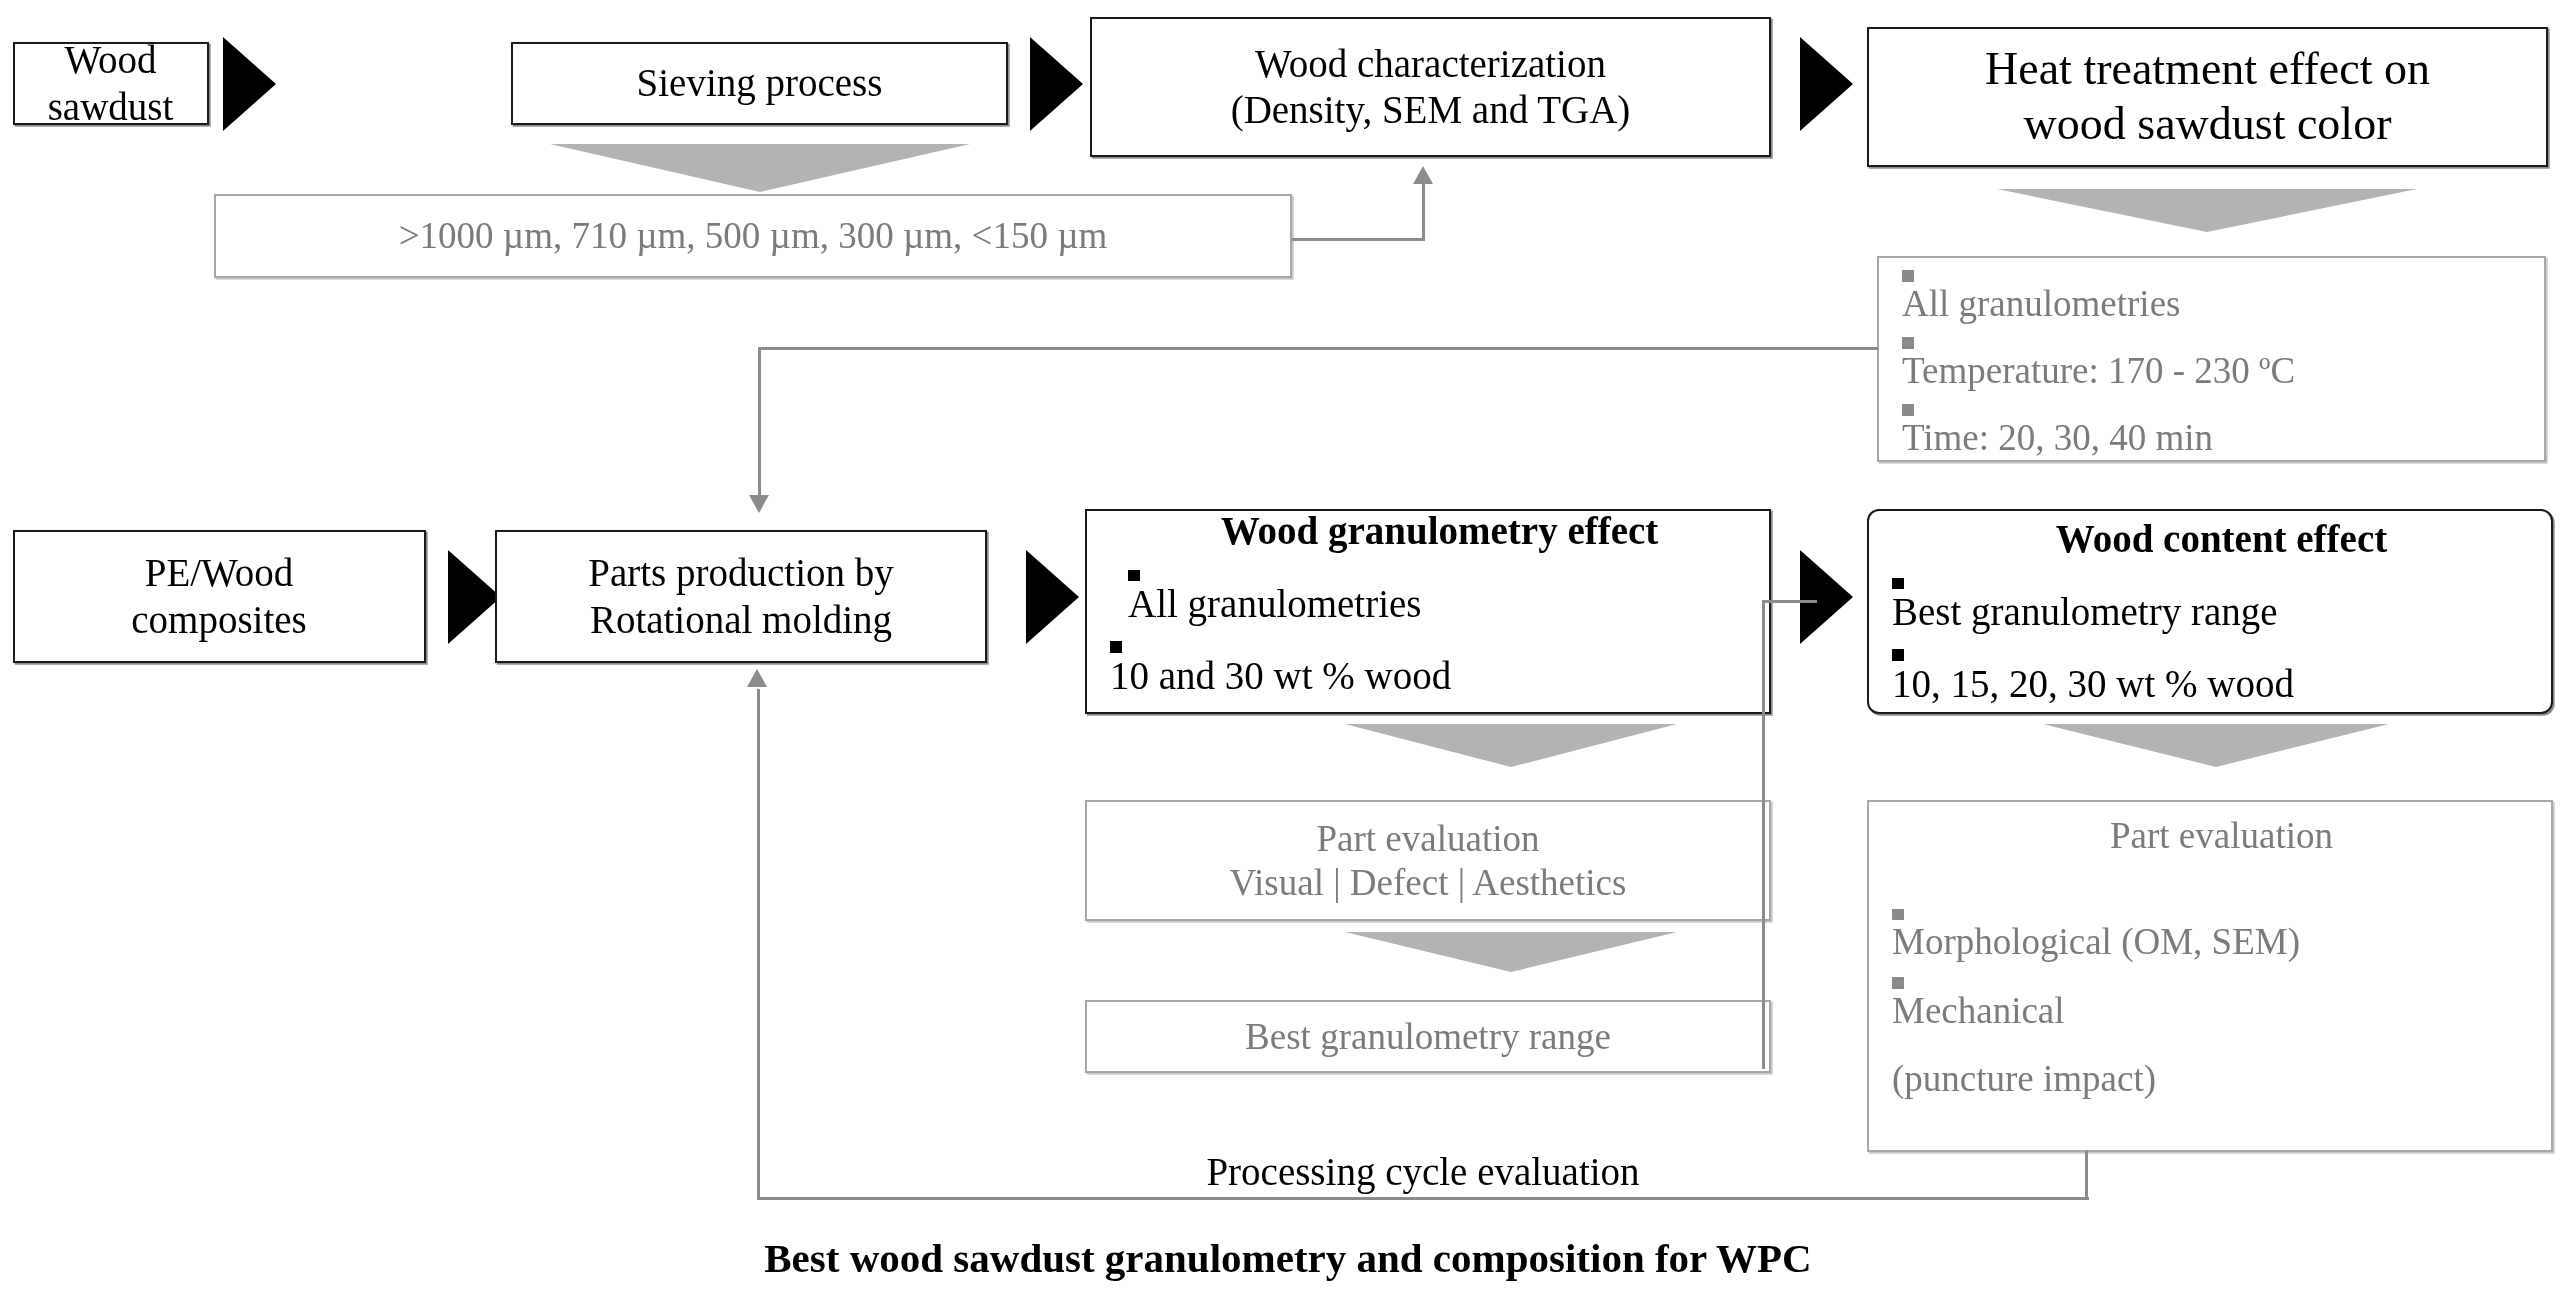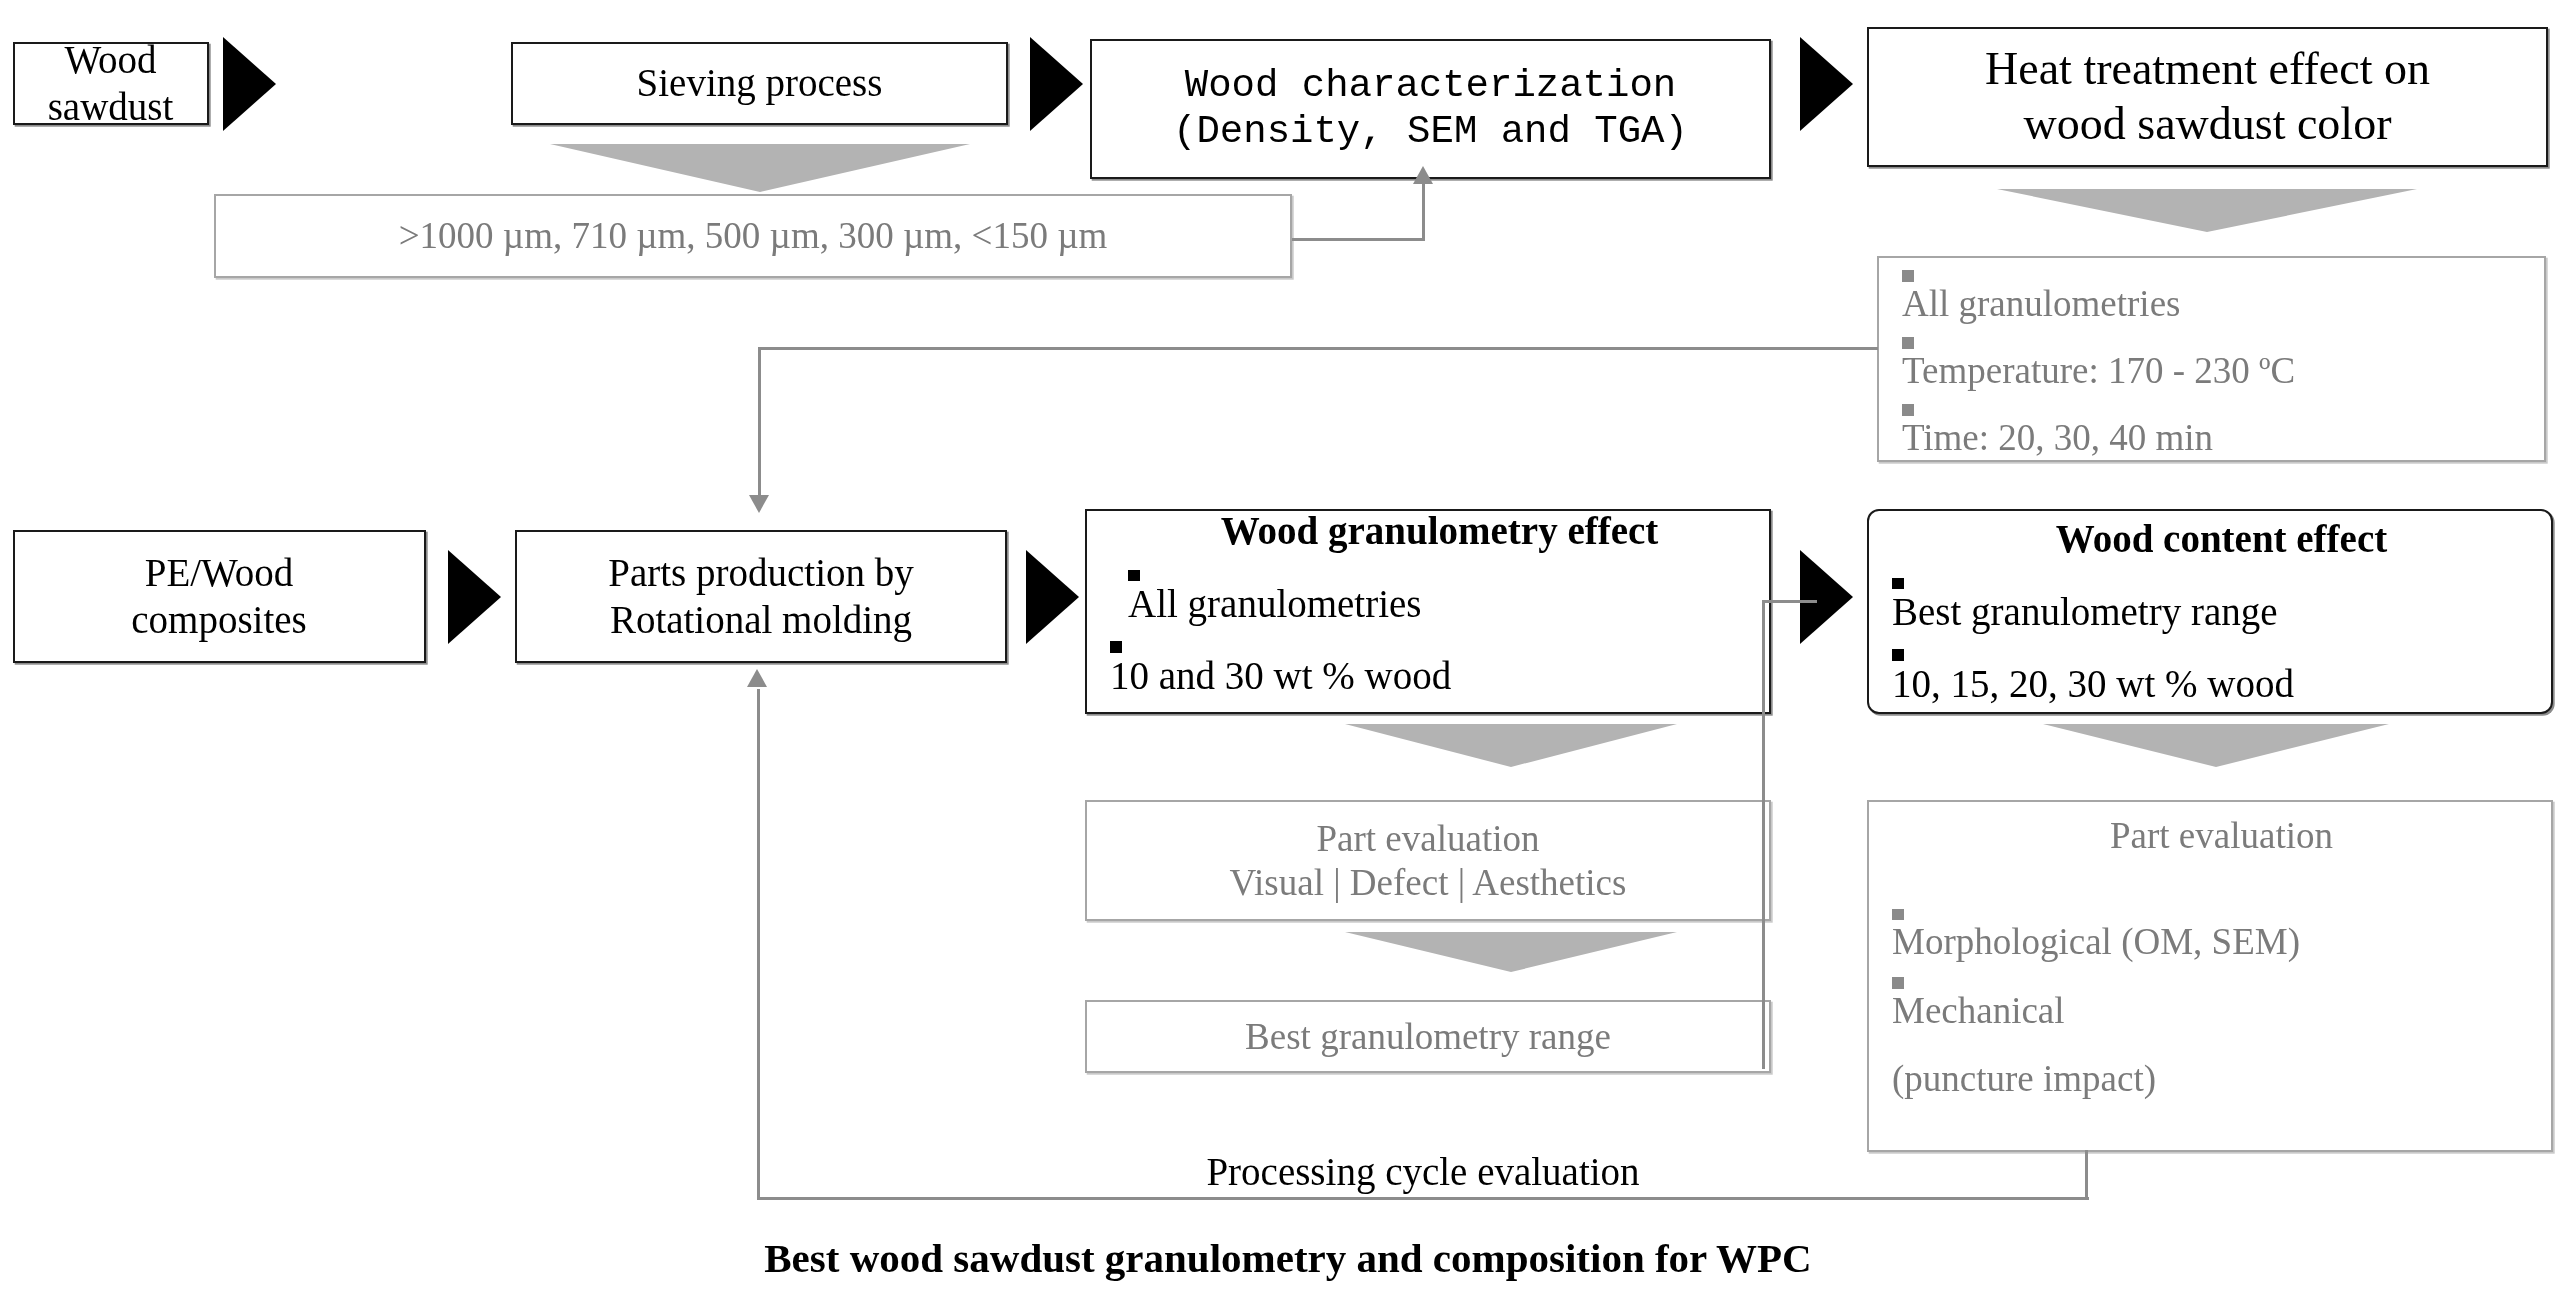--- a/index.html
+++ b/index.html
@@ -113,21 +113,21 @@
   </div>
 
   <div class="tri-black" style="left:223px; top:37px;"></div>
 
   <div class="box dark" style="left:511px; top:42px; width:497px; height:83px; font-size:39px;">
     <span>Sieving process</span>
   </div>
 
   <div class="tri-black" style="left:1030px; top:37px;"></div>
 
-  <div class="box dark" style="left:1090px; top:39px; width:681px; height:140px; font-size:39px;font-family:Liberation Mono, monospace;">
+  <div class="box dark" style="left:1090px; top:17px; width:681px; height:140px; font-size:39px;">
     <span>Wood characterization</span>
     <span>(Density, SEM and TGA)</span>
   </div>
 
   <div class="tri-black" style="left:1800px; top:37px;"></div>
 
   <div class="box dark" style="left:1867px; top:26.6px; width:681px; height:140px; font-size:46px;">
     <span>Heat treatment effect on</span>
     <span>wood sawdust color</span>
   </div>
@@ -163,21 +163,21 @@
   <div class="ln v" style="left:758px; top:347px; height:149px;"></div>
   <div class="arrowhead ah-down" style="left:749px; top:495px;"></div>
 
   <div class="box dark" style="left:12.5px; top:530px; width:413px; height:133px; font-size:39px;">
     <span>PE/Wood</span>
     <span>composites</span>
   </div>
 
   <div class="tri-black" style="left:448px; top:550px;"></div>
 
-  <div class="box dark" style="left:515px; top:530px; width:492px; height:133px; font-size:39px;">
+  <div class="box dark" style="left:495px; top:530px; width:492px; height:133px; font-size:39px;">
     <span>Parts production by</span>
     <span>Rotational molding</span>
   </div>
 
   <div class="tri-black" style="left:1026px; top:550px;"></div>
 
   <div class="box dark" style="left:1085px; top:509px; width:686px; height:205px; font-size:39px; align-items:flex-start; padding:5px 0 21px 23px;">
     <span class="ttl" style="align-self:center; margin-bottom:1.7px;">Wood granulometry effect</span>
     <div class="bul" style="padding-left:18px;">
       <span class="bulsq dk"></span>

